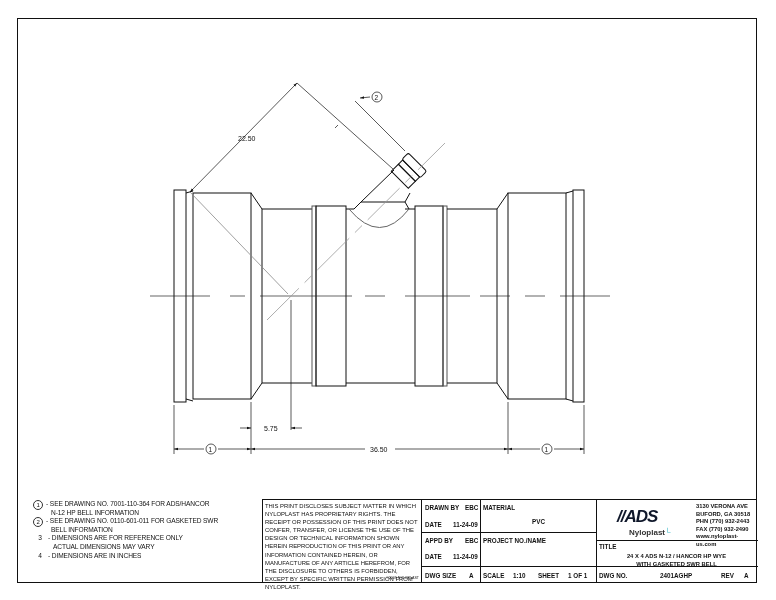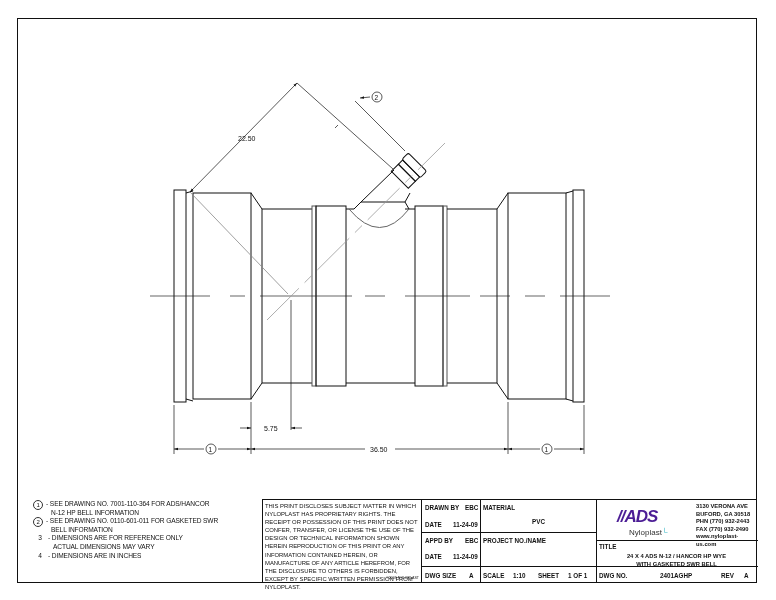--- a/index.html
+++ b/index.html
@@ -13,22 +13,22 @@
   .note .num.plain{padding-left:2px;}
   .note .txt{flex:1;}
   .tb{position:absolute;left:262px;top:499px;width:495px;height:84px;border:1px solid #111;box-sizing:border-box;font-size:6.3px;font-weight:bold;}
   .tb .cell{position:absolute;box-sizing:border-box;}
   .disclaimer{left:0;top:0;width:159px;height:83px;border-right:1px solid #111;padding:2px 2px;font-weight:normal;font-size:5.9px;line-height:8.1px;}
   .copyr{position:absolute;right:2px;bottom:1px;font-size:3.6px;}
   .lbl{position:absolute;white-space:nowrap;}
   .hline{position:absolute;height:0;border-top:1px solid #111;}
   .vline{position:absolute;width:0;border-left:1px solid #111;}
   .logo{position:absolute;left:340px;top:4px;width:90px;height:38px;}
-  .ads{position:absolute;left:14px;top:3px;font-size:17px;font-style:italic;font-weight:bold;letter-spacing:-1px;color:#4c1d95;}
-  .nylo{position:absolute;left:26px;top:24px;font-size:8px;font-weight:normal;color:#333;}
+  .ads{position:absolute;left:14px;top:3px;font-size:17px;font-style:italic;font-weight:bold;letter-spacing:-1px;color:#0f172a;}
+  .nylo{position:absolute;left:26px;top:24px;font-size:8px;font-weight:bold;color:#333;}
   .nylo .accent{color:#3db9c9;}
   .addr{position:absolute;left:433px;top:3px;font-size:5.8px;line-height:7.6px;}
   .title-text{position:absolute;left:332px;top:52px;width:163px;text-align:center;font-size:5.8px;line-height:8px;}
 </style>
 </head>
 <body>
 
 <div class="sheet"></div>
 
 <svg class="drawing" width="776" height="600" viewBox="0 0 776 600">

